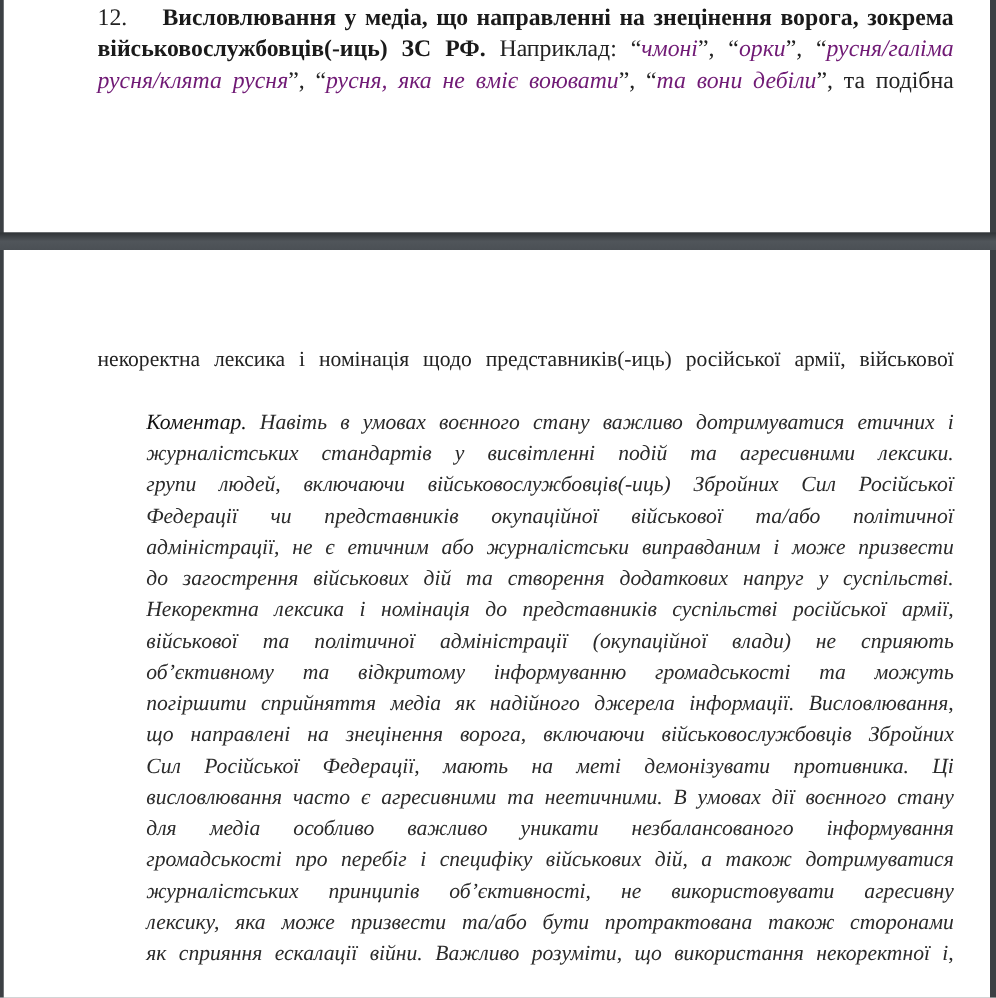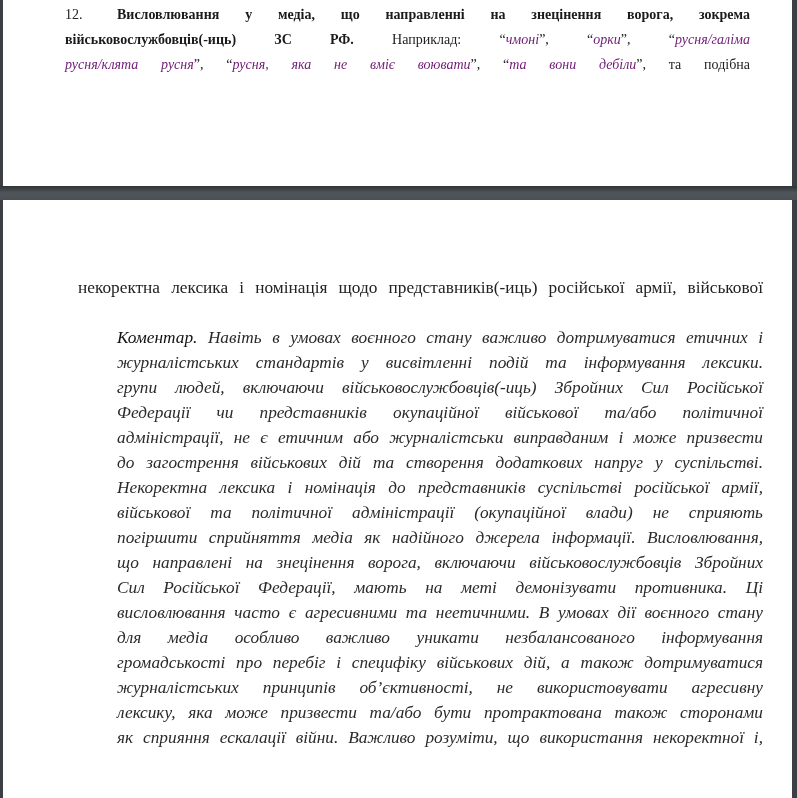--- a/index.html
+++ b/index.html
@@ -19,22 +19,22 @@
   #page1 { top:0; height:186px; }
   #page2 { top:200px; height:742px; }
   .gap {
     position:absolute; left:0; right:0; top:186px; height:14px;
     background: linear-gradient(#303437, #50555a 50%, #4b5055);
   }
   .edge-l { position:absolute; left:0; top:0; bottom:0; width:3px; background:#3c4044; }
   .edge-r { position:absolute; right:0; top:0; bottom:0; width:5px; background:#3c4044; }
 
   .p1 {
-    position:absolute; left:62px; top:2px; width:685px;
-    font-size:14px; line-height:25px; text-align:justify;
+    position:absolute; left:75px; top:2px; width:685px;
+    font-size:19px; line-height:25px; text-align:justify;
     text-align-last:justify;
   }
   .p1 .num { display:inline-block; width:52px; }
   .p1 b { font-weight:bold; color:#1a1a1a; }
   .p1 i { font-style:italic; color:#701a75; }
   .p1 .line { display:block; text-align:justify; text-align-last:justify; white-space:nowrap; }
 
   .p2 {
     position:absolute; left:75px; top:75px; width:685px;
     font-size:17.3px; line-height:25px;
@@ -64,27 +64,28 @@
 </div>
 
 <div class="gap"></div>
 
 <div class="page" id="page2">
   <div class="p2">
     <span class="line">некоректна лексика і номінація щодо представників(-иць) російської армії, військової</span>
   </div>
   <div class="comment">
     <span class="line"><b>Коментар.</b><span> Навіть в умовах воєнного стану важливо дотримуватися етичних і</span></span>
-    <span class="line">журналістських стандартів у висвітленні подій та інформування лексики.</span>
+    <span class="line">журналістських стандартів у висвітленні подій та агресивними лексики.</span>
     <span class="line">групи людей, включаючи військовослужбовців(-иць) Збройних Сил Російської</span>
     <span class="line">Федерації чи представників окупаційної військової та/або політичної</span>
     <span class="line">адміністрації, не є етичним або журналістськи виправданим і може призвести</span>
     <span class="line">до загострення військових дій та створення додаткових напруг у суспільстві.</span>
     <span class="line">Некоректна лексика і номінація до представників суспільстві російської армії,</span>
     <span class="line">військової та політичної адміністрації (окупаційної влади) не сприяють</span>
+    <span class="line">об’єктивному та відкритому інформуванню громадськості та можуть</span>
     <span class="line">погіршити сприйняття медіа як надійного джерела інформації. Висловлювання,</span>
     <span class="line">що направлені на знецінення ворога, включаючи військовослужбовців Збройних</span>
     <span class="line">Сил Російської Федерації, мають на меті демонізувати противника. Ці</span>
     <span class="line">висловлювання часто є агресивними та неетичними. В умовах дії воєнного стану</span>
     <span class="line">для медіа особливо важливо уникати незбалансованого інформування</span>
     <span class="line">громадськості про перебіг і специфіку військових дій, а також дотримуватися</span>
     <span class="line">журналістських принципів об’єктивності, не використовувати агресивну</span>
     <span class="line">лексику, яка може призвести та/або бути протрактована також сторонами</span>
     <span class="line">як сприяння ескалації війни. Важливо розуміти, що використання некоректної і,</span>
   </div>

